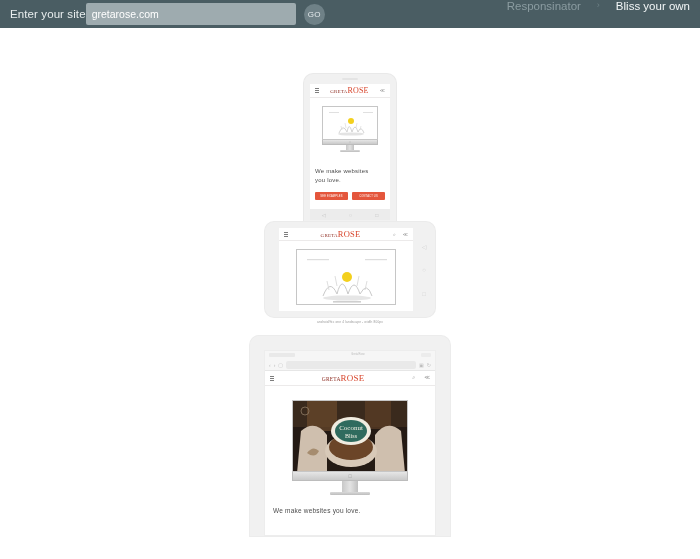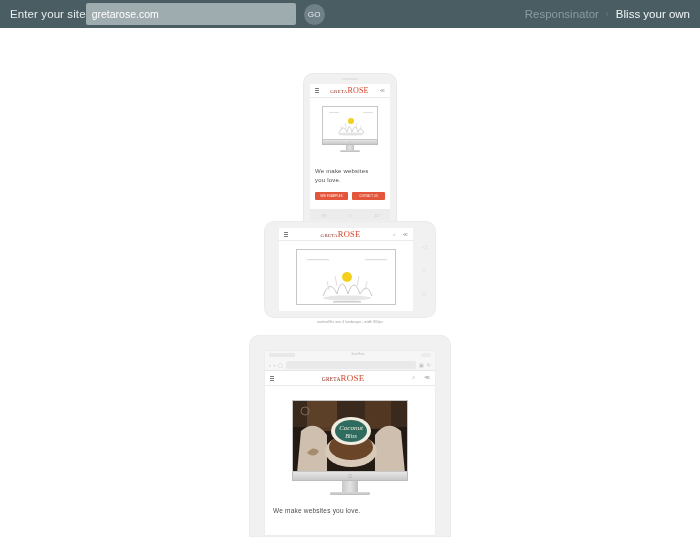--- a/index.html
+++ b/index.html
@@ -55,22 +55,21 @@
     line-height: 21px;
     text-align: center;
     padding: 0;
   }
   .topbar-right {
     position: absolute;
     right: 10px;
     top: 0;
     height: 28px;
     display: flex;
-    align-items: center;
-    gap: 7px;
+    gap: 16px;
   }
   .nav-link {
     font-size: 11.5px;
     text-decoration: none;
     white-space: nowrap;
   }
   .nav-muted { color: #8b9ca1; }
   .nav-strong { color: #f2f6f7; }
   .nav-sep { color: #6d8086; font-size: 9px; }
 
@@ -462,21 +461,21 @@
               <span class="rose">ROSE</span>
           </span>
           <span style="display:flex;gap:9px;">
             <span class="icon-mini">⌕</span>
             <span class="icon-mini">≪</span>
           </span>
         </div>
 
         <div style="padding:14px 14px 0 14px;">
           <div class="imac">
-            <div class="imac-screen" style="width:116px;height:72px;font-style:italic;">
+            <div class="imac-screen" style="width:116px;height:72px;">
               <svg width="116" height="72" viewBox="0 0 116 72">
                 <rect width="116" height="72" fill="#241a14"></rect>
                 <rect x="0" y="0" width="116" height="26" fill="#3a2a1d"></rect>
                 <rect x="14" y="0" width="30" height="30" fill="#6b4a2c" opacity="0.7"></rect>
                 <rect x="72" y="0" width="26" height="28" fill="#5c3f26" opacity="0.7"></rect>
                 <path d="M8 30 Q22 18 34 34 L34 72 L4 72 Z" fill="#cfbfae"></path>
                 <path d="M108 30 Q94 18 82 34 L82 72 L112 72 Z" fill="#cfbfae"></path>
                 <ellipse cx="58" cy="50" rx="26" ry="16" fill="#d8c9b8"></ellipse>
                 <ellipse cx="58" cy="46" rx="22" ry="13" fill="#6b4528"></ellipse>
                 <ellipse cx="58" cy="30" rx="20" ry="14" fill="#f0ece0"></ellipse>

